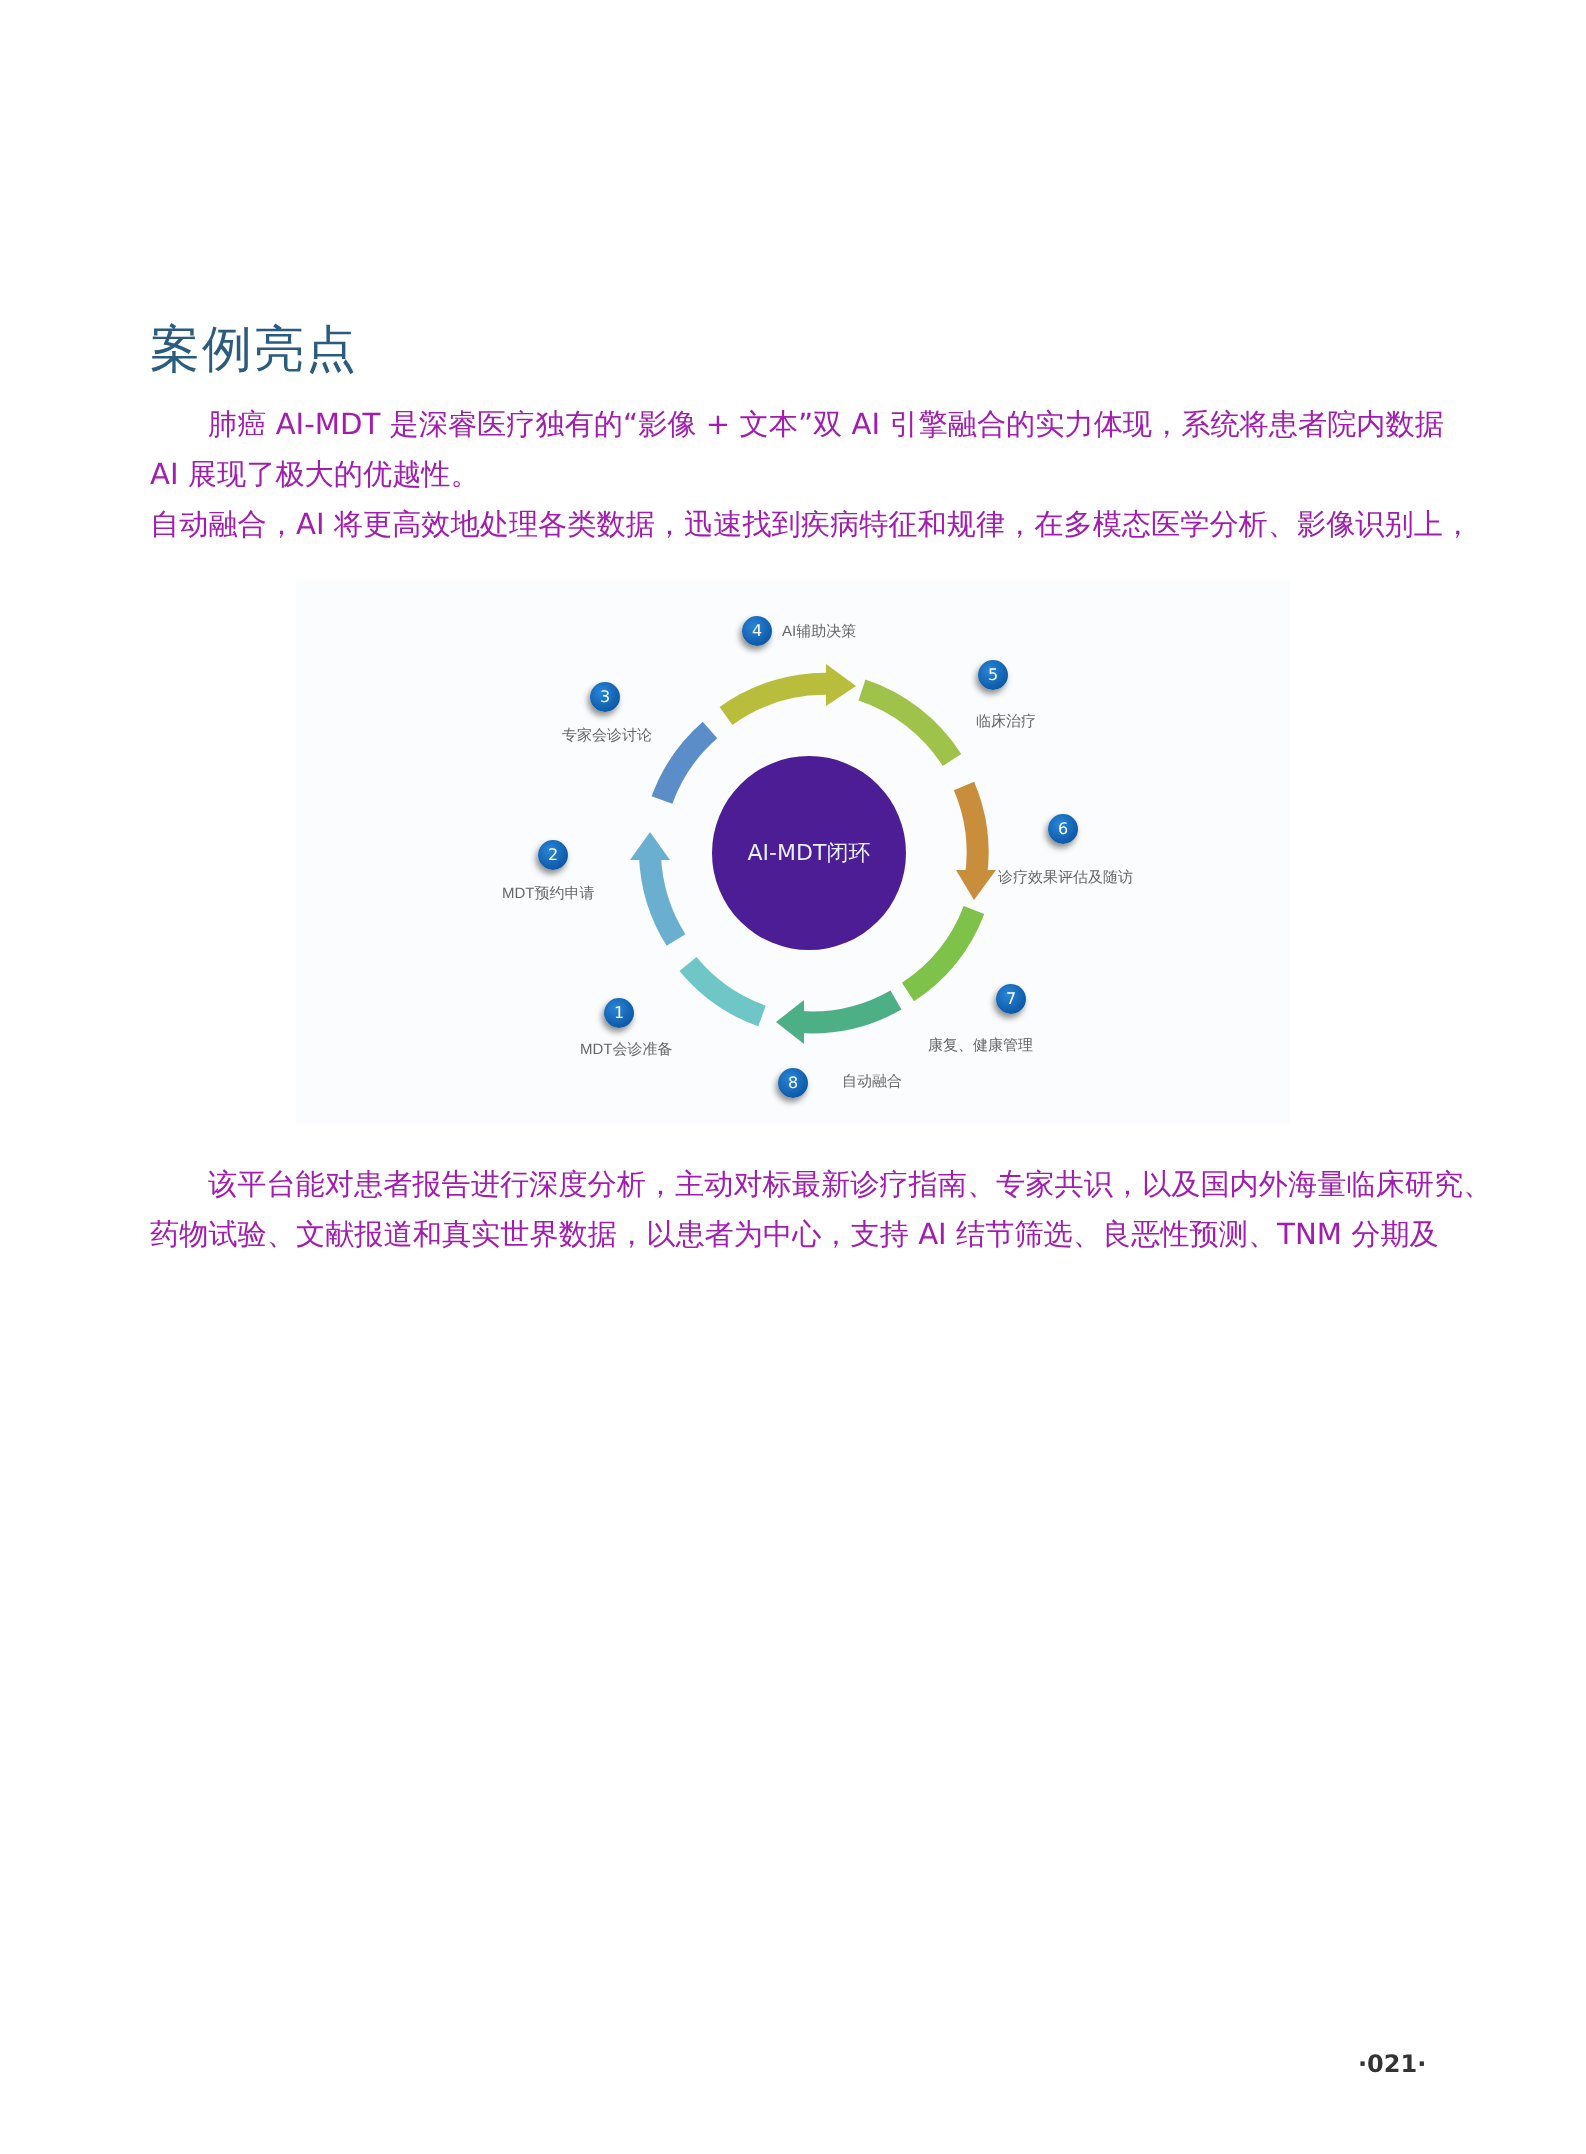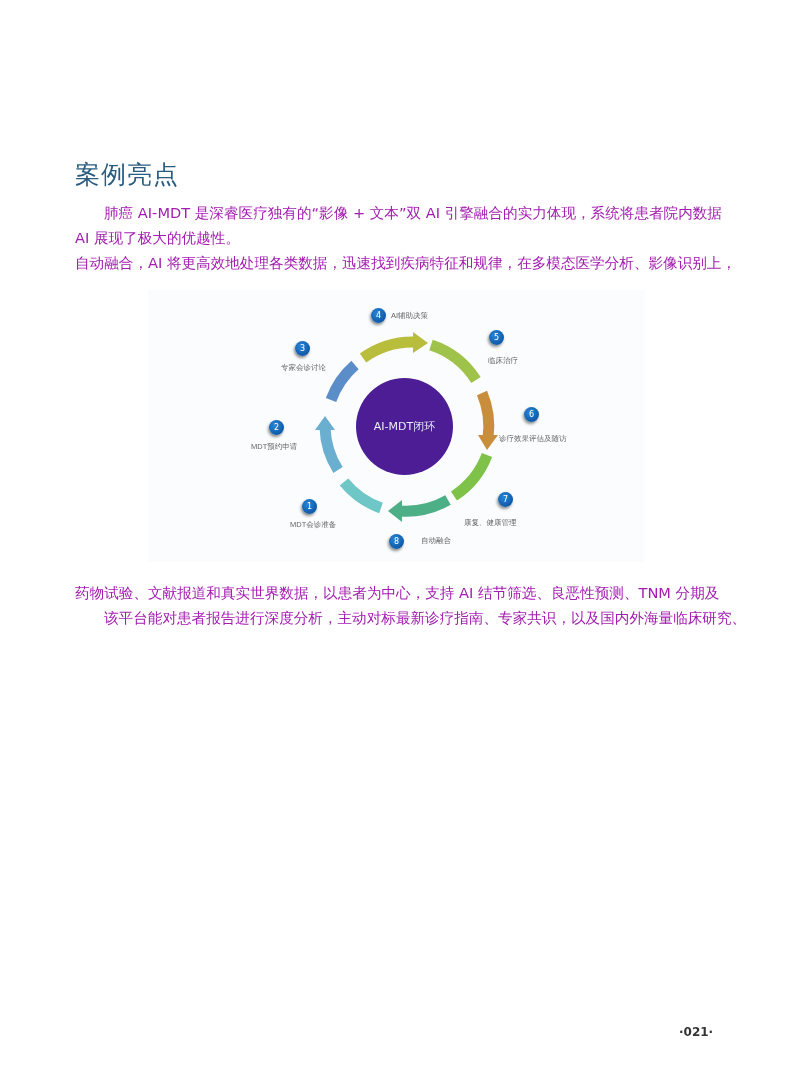--- a/index.html
+++ b/index.html
@@ -89,17 +89,17 @@
   <div class="label" style="left:316px; top:228px;">康复、健康管理</div>
 
   <div class="badge" style="left:154px; top:209px;">1</div>
   <div class="label" style="left:142px; top:230px;">MDT会诊准备</div>
 
   <div class="badge" style="left:241px; top:244px;">8</div>
   <div class="label" style="left:273px; top:246px;">自动融合</div>
 </div>
 
 <div class="para p2">
+  <span class="line indent">该平台能对患者报告进行深度分析，主动对标最新诊疗指南、专家共识，以及国内外海量临床研究、</span>
   <span class="line">药物试验、文献报道和真实世界数据，以患者为中心，支持 AI 结节筛选、良恶性预测、TNM 分期及</span>
-  <span class="line indent">该平台能对患者报告进行深度分析，主动对标最新诊疗指南、专家共识，以及国内外海量临床研究、</span>
 </div>
 
 <div class="pagenum">·021·</div>
 
 </body></html>

